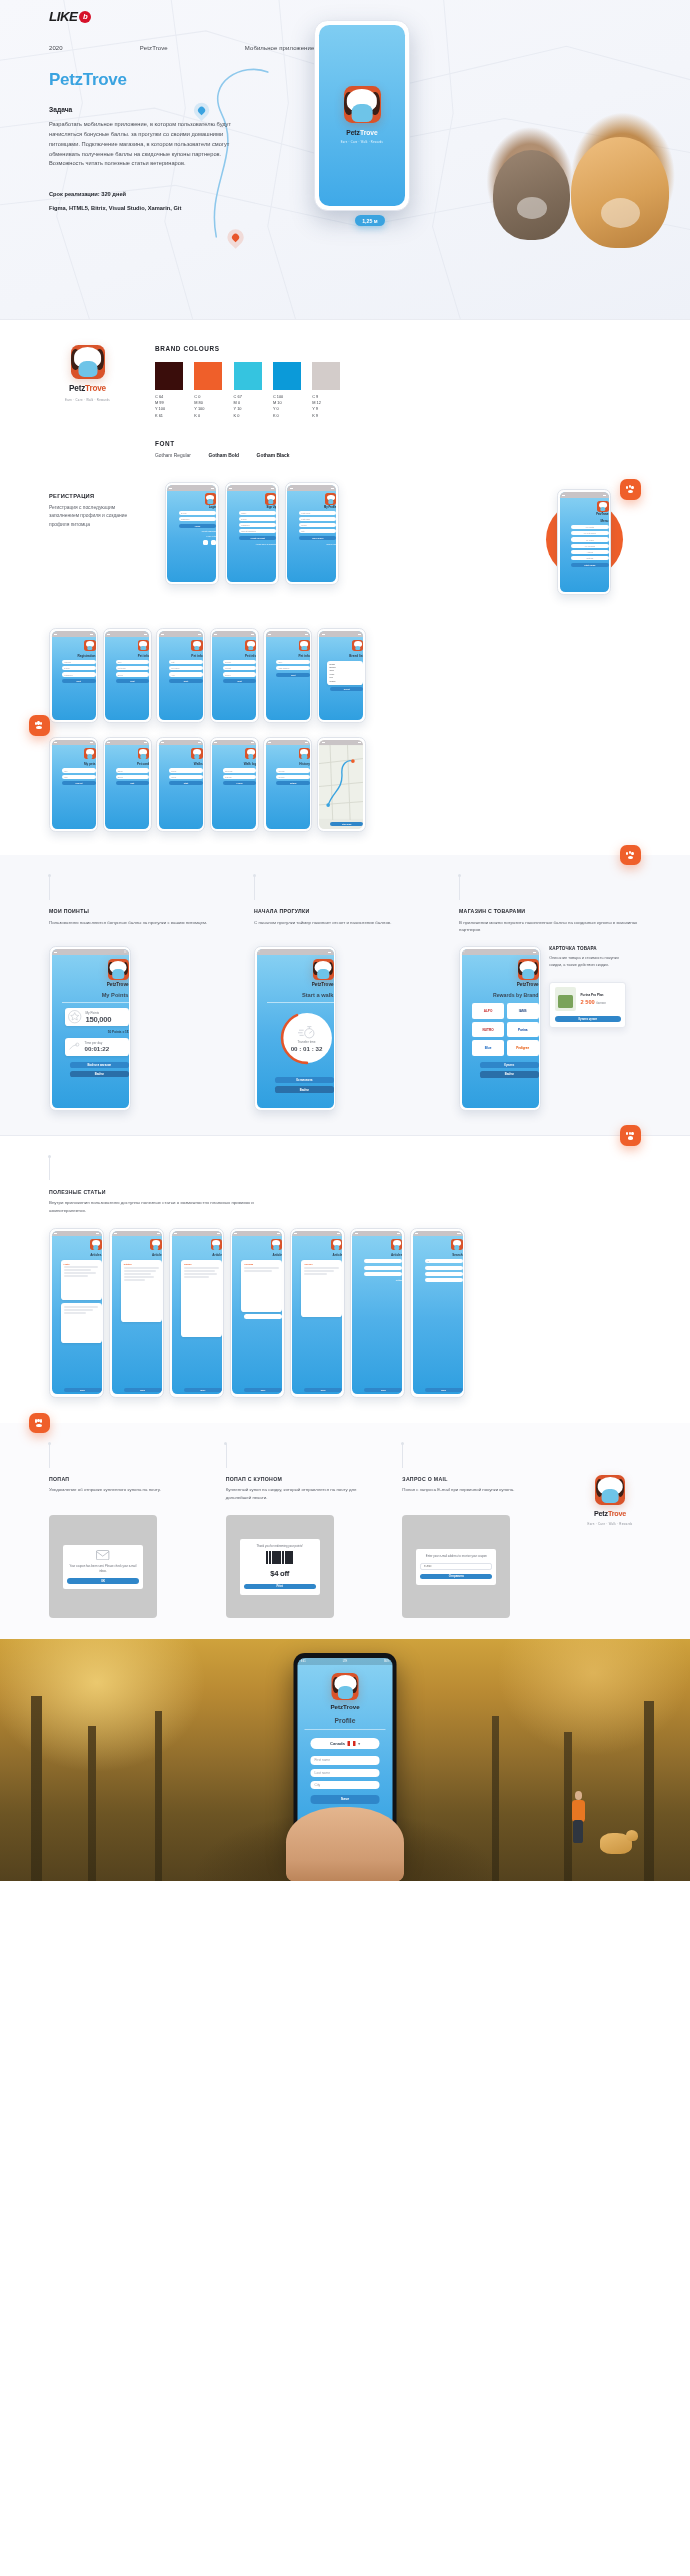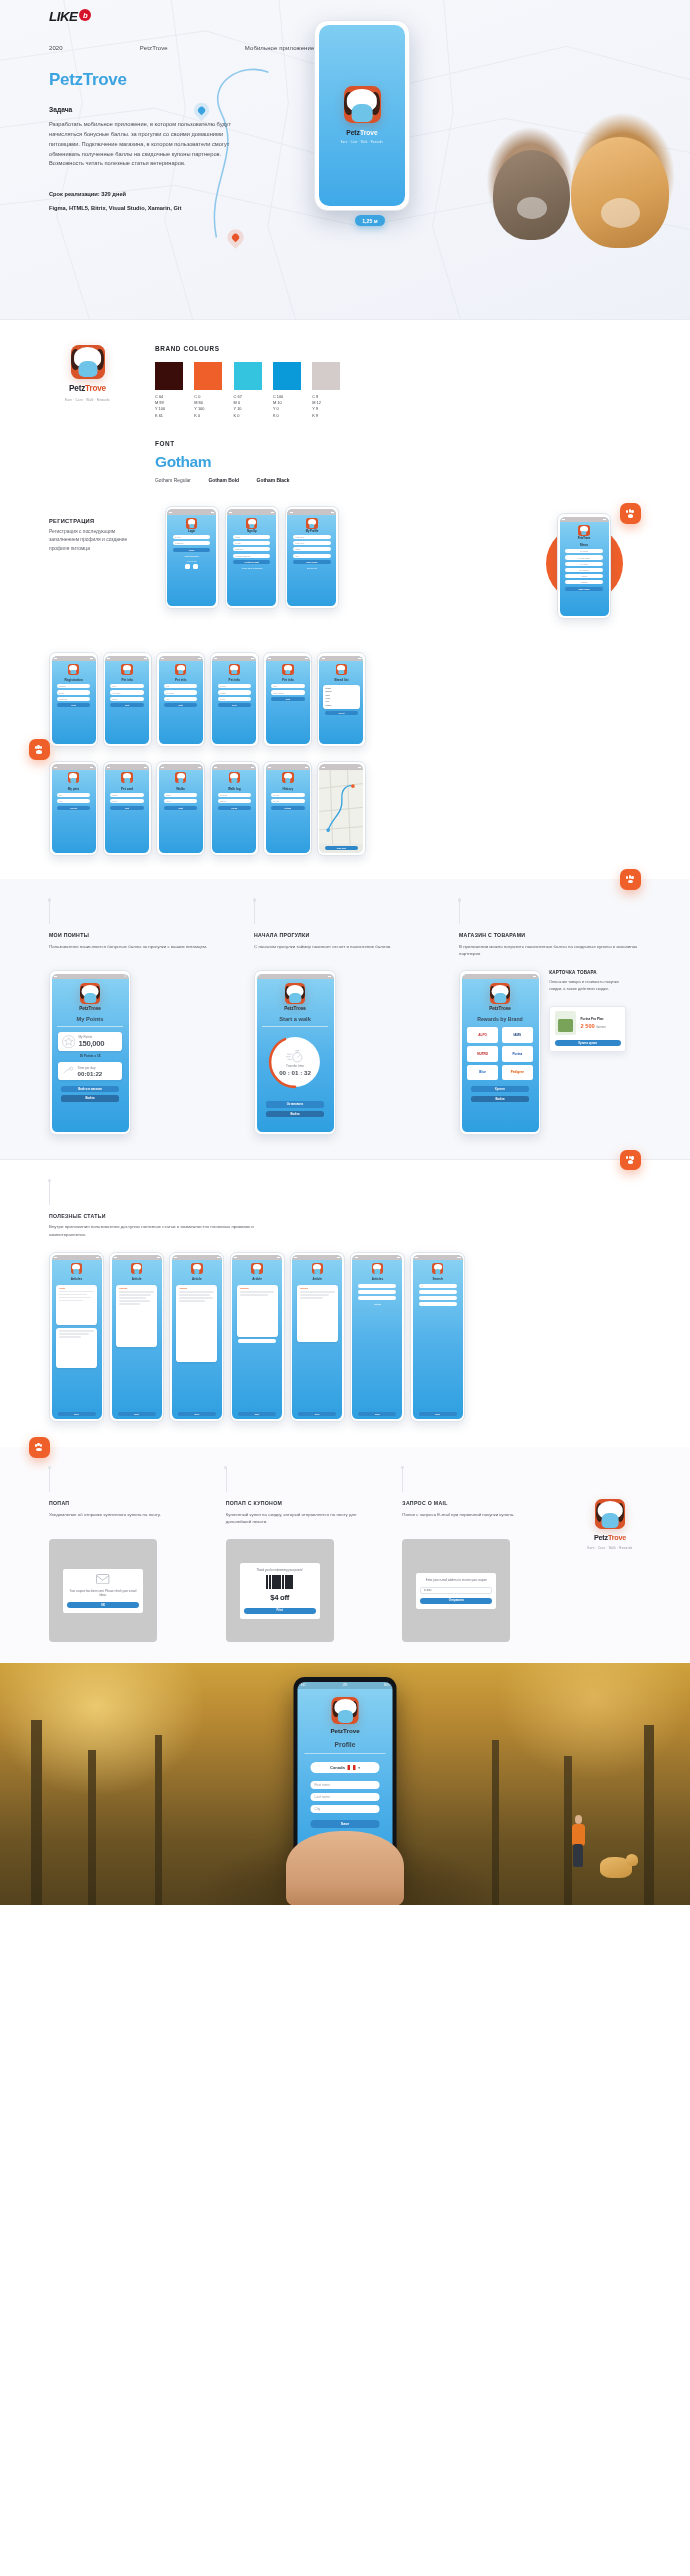--- a/index.html
+++ b/index.html
@@ -18,21 +18,21 @@
     height: 319px;
     background: linear-gradient(160deg, #f7f8fc 0%, #f3f5fa 55%, #eef1f8 100%);
     overflow: hidden;
   }
   .hero-map {
     position: absolute; inset: 0;
     opacity: .55;
   }
   .logo-like {
     position: absolute; left: 49px; top: 9.3px;
-    display: flex; gap: 1.5px;
+    display: flex; align-items: center; gap: 1.5px;
     font-weight: 800; font-style: italic; font-size: 13.4px;
     letter-spacing: -0.5px; color: #1d1d1f;
   }
   .logo-like .dot {
     width: 12px; height: 12px; border-radius: 50%;
     background: #d6122b; color: #fff;
     font-size: 7.7px; display: flex; align-items: center; justify-content: center;
     font-style: italic; font-weight: 700;
   }
   .meta-row {
@@ -144,21 +144,21 @@
 
   
   .ph {
     background: #fff; border-radius: 6.7px; padding: 2.1px 1.5px;
     border: 0.5px solid #dfe3ea; box-shadow: 0 3.1px 9.3px rgba(40,60,100,.13);
     flex: 0 0 auto;
   }
   .ph .scr {
     width: 100%; height: 100%; border-radius: 5.2px; overflow: hidden;
     background: linear-gradient(180deg,#8ad2f3 0%, #4fb0e9 55%, #2f9fe0 100%);
-    display: flex; flex-direction: column; align-items: center;
+    display: flex; flex-direction: column; align-items: flex-end;
   }
   .ph .bar {
     width: 100%; height: 5.7px; background: #c9c4c6; flex: 0 0 5.7px;
     display: flex; align-items: center; justify-content: space-between; padding: 0 2.1px;
   }
   .ph .bar i { display: block; width: 3.1px; height: 0.5px; background: #fff; }
   .ph .mini-icon {
     width: 11.3px; height: 11.3px; border-radius: 24%; background: #d9532a;
     margin-top: 2.6px; position: relative; overflow: hidden;
   }
@@ -431,21 +431,20 @@
               <div>C 9</div>
               <div>M 12</div>
               <div>Y 9</div>
               <div>K 9</div>
             </div>
           </div>
         </div>
 
         <div class="font-block">
           <h4>FONT</h4>
-          <div class="gotham">Gotham</div>
           <div class="weights">
             <span>Gotham Regular</span>
             <span class="b">Gotham Bold</span>
             <span class="bk">Gotham Black</span>
           </div>
         </div>
       </div>
     </div>
 
     <div class="reg-wrap">

